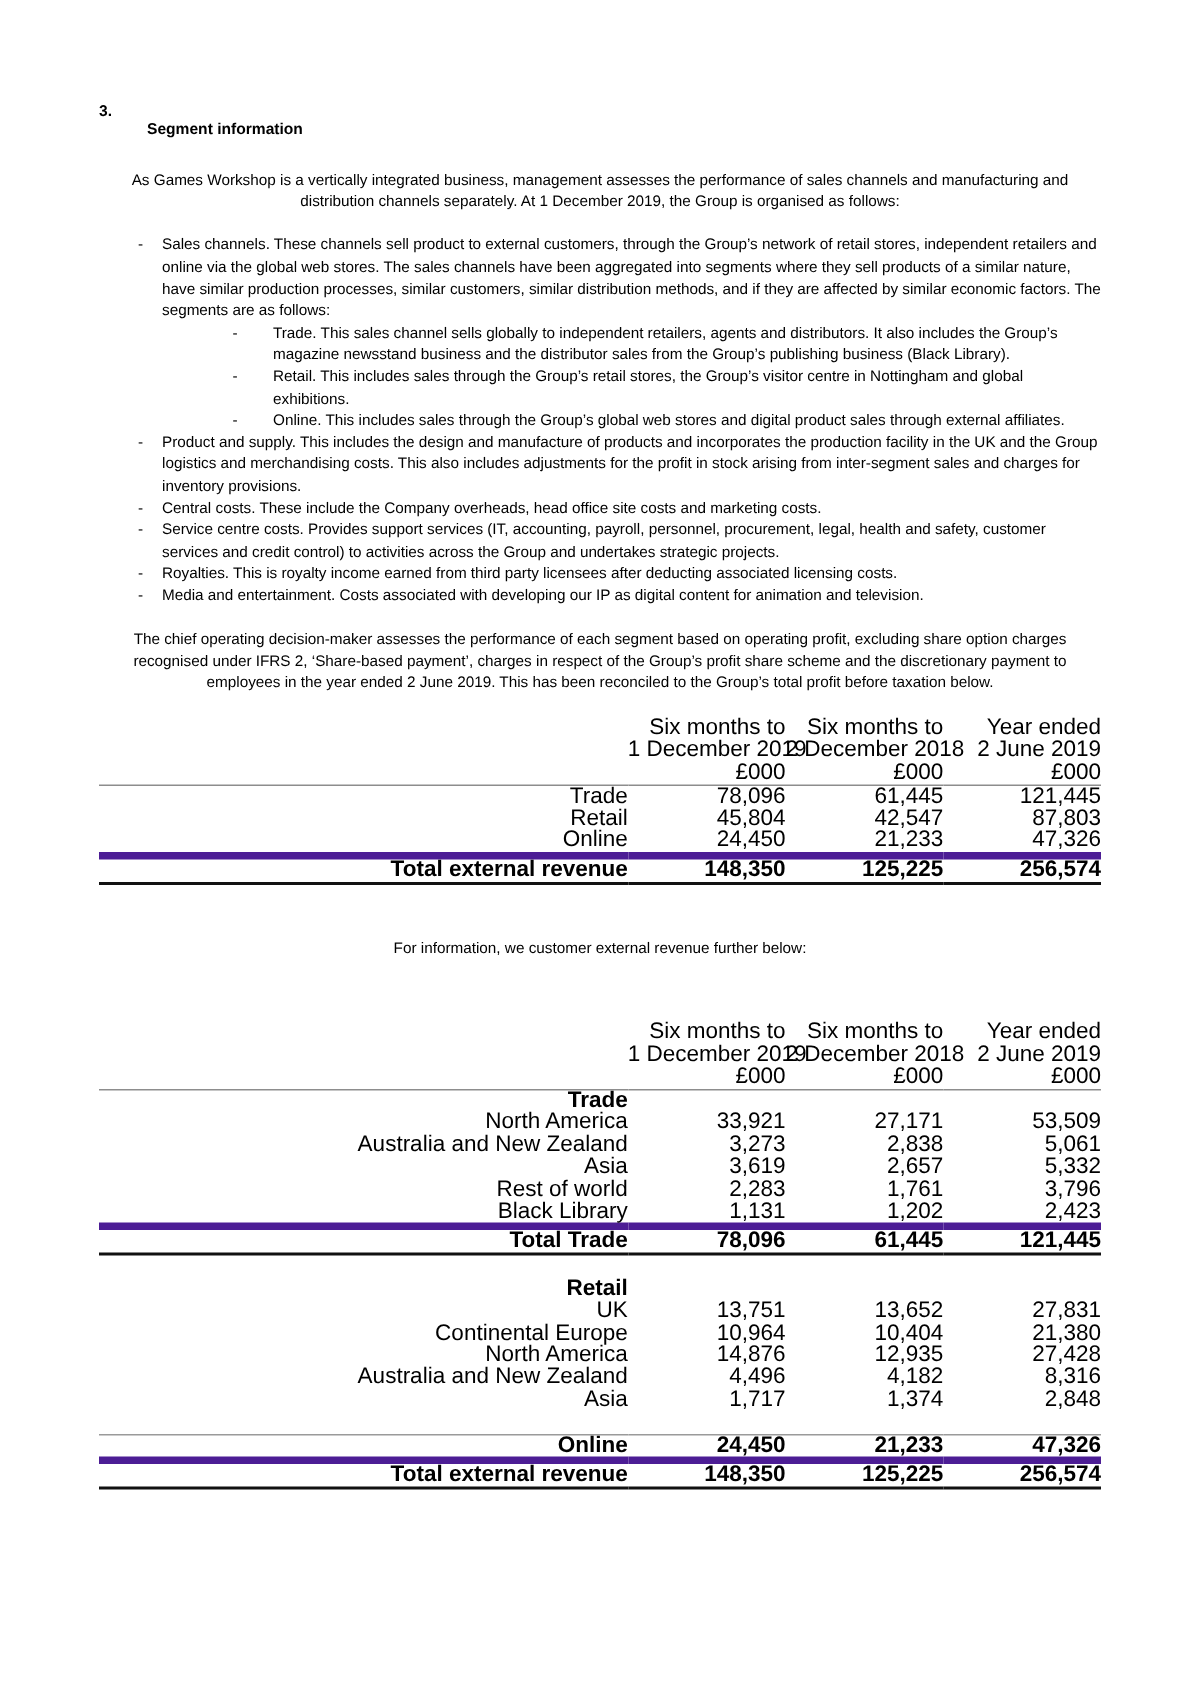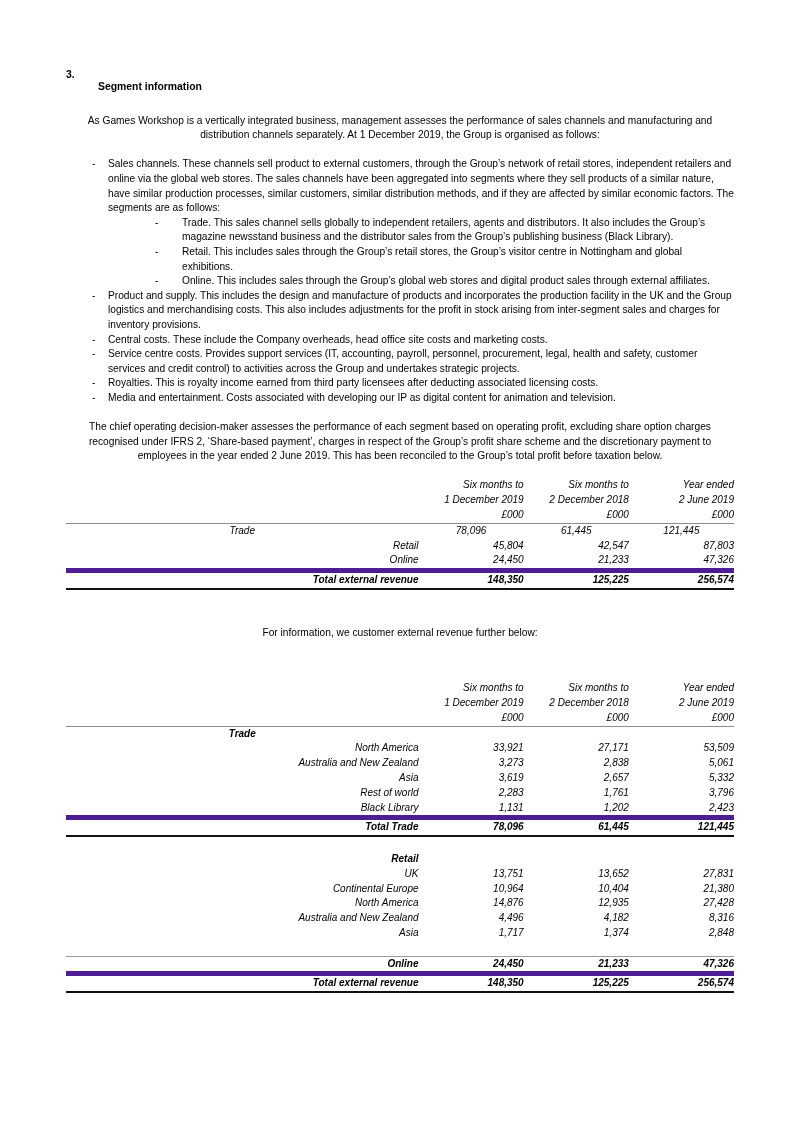--- a/index.html
+++ b/index.html
@@ -63,23 +63,22 @@
     top: 0;
   }
   li.bullet > .btext { display: block; }
 
   .gap-block { height: 14.6px; }
 
   
   table.fin {
     width: 100%;
     border-collapse: collapse;
-    font-size: 10px;
+    font-size: 15px;
     table-layout: fixed;
-    font-style: italic;
   }
   table.fin td, table.fin th {
     padding: 0;
     vertical-align: bottom;
     font-weight: normal;
     text-align: right;
     height: 14.8px;
     line-height: 14.8px;
     white-space: nowrap;
   }
@@ -93,21 +92,21 @@
   td.num, th.num {
     text-align: right;
     padding-right: 1px;
   }
   .b { font-weight: bold; }
 
   
   tr.hdr td { padding-bottom: 0; }
 
   
-  tr.rule-top > td { border-top: 1px solid #8d8d8d; text-align: center; }
+  tr.rule-top > td { border-top: 1px solid #8d8d8d; }
   tr.rule-thin > td { border-top: 1px solid #9a9a9a; }
   tr.total > td {
     border-top: 5px solid #4c1d95;
     border-bottom: 2.4px solid #111111;
     font-weight: bold;
   }
   tr.total > td.label { font-weight: bold; }
   tr.spacer > td {
     height: 14.8px;
     border: none;

